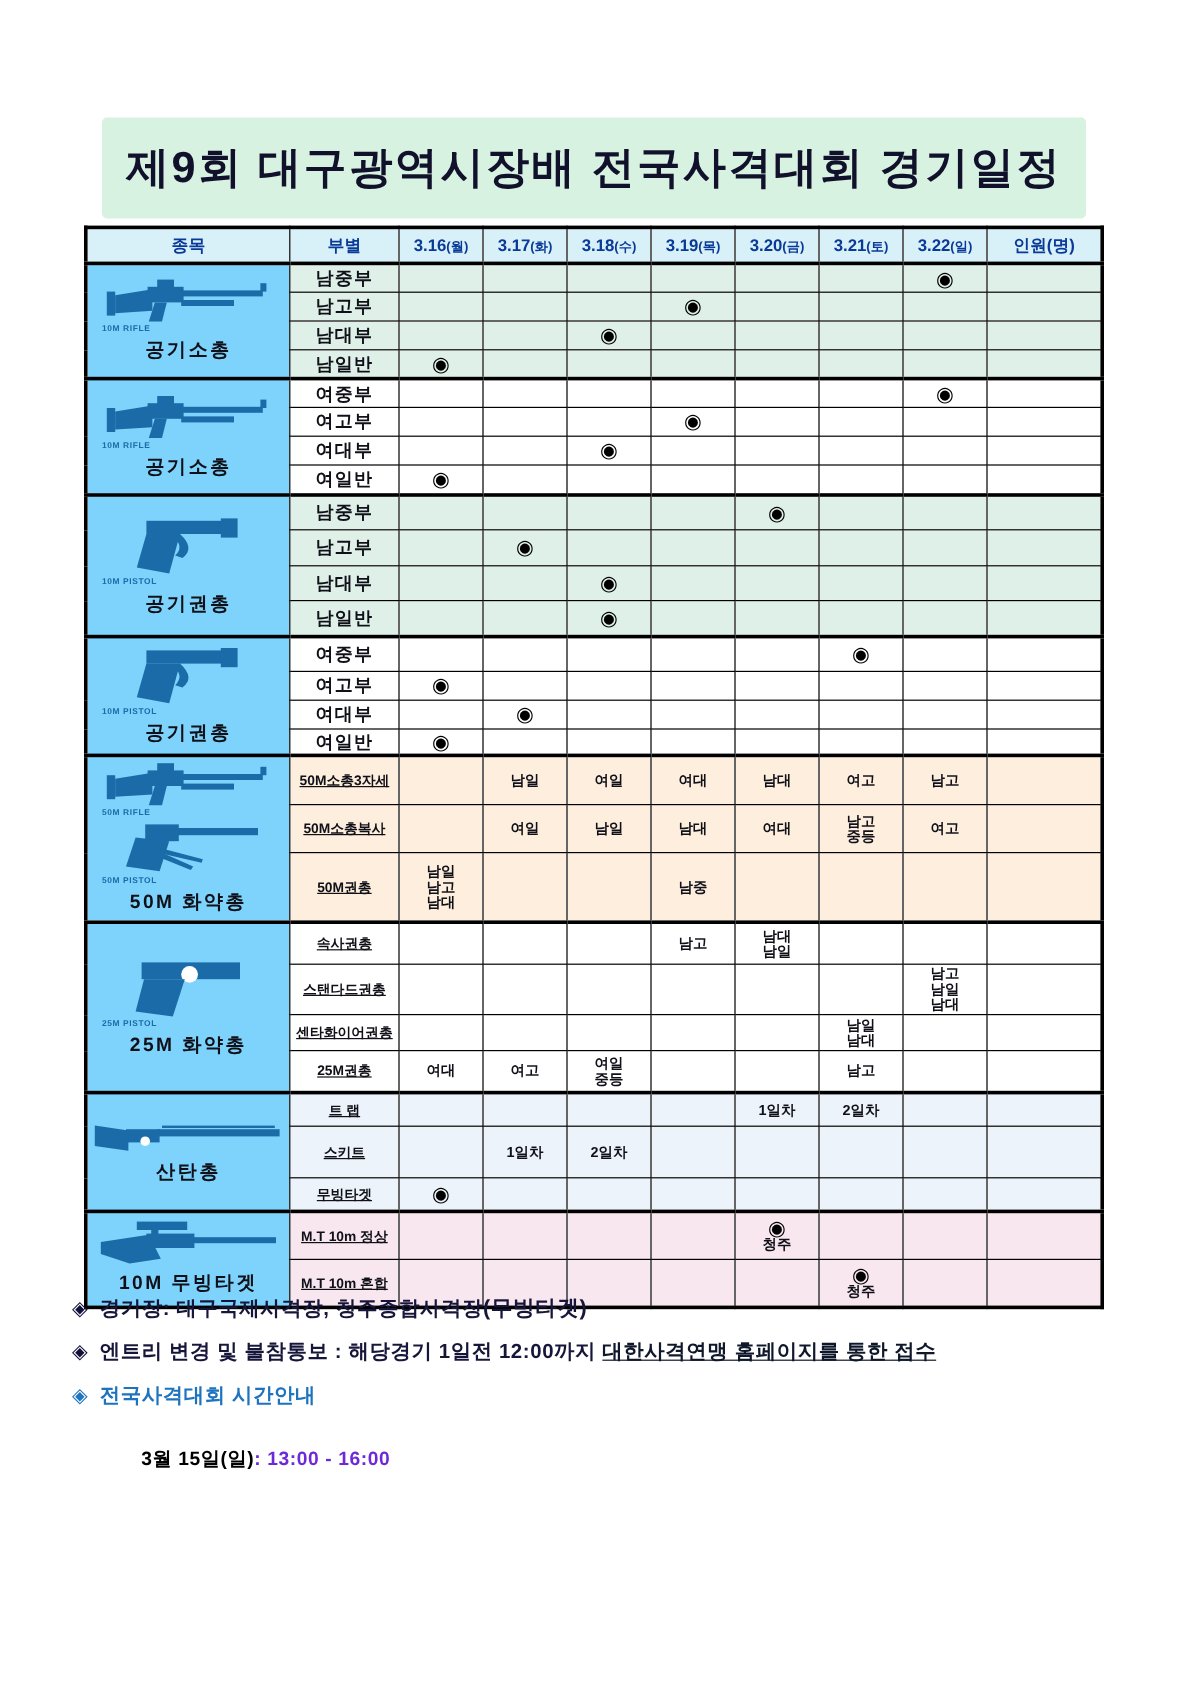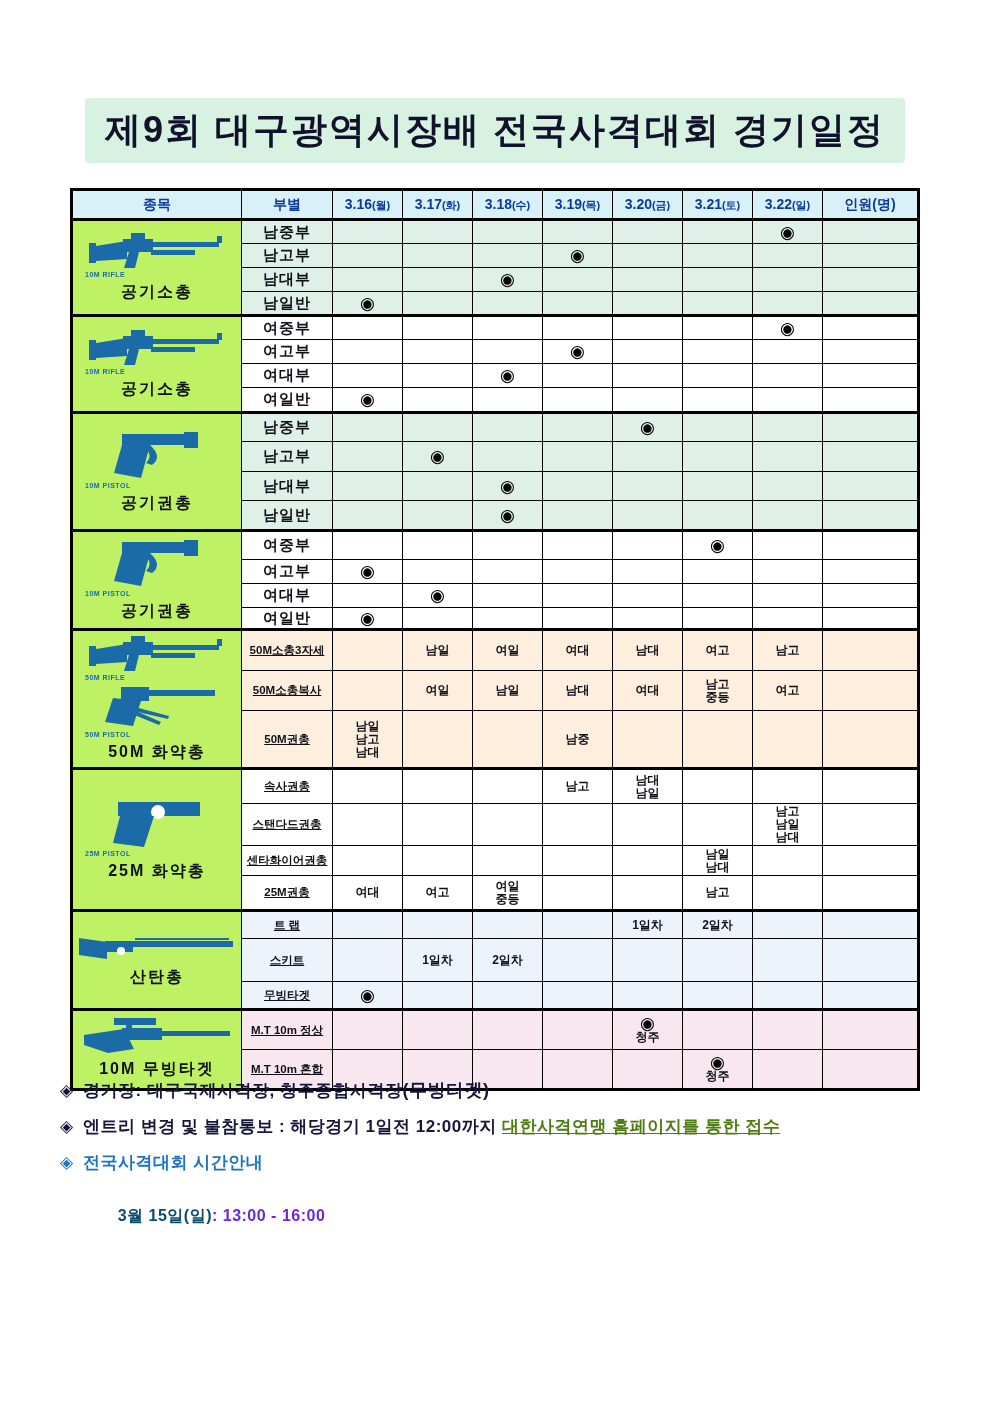--- a/index.html
+++ b/index.html
@@ -5,21 +5,21 @@
   * { margin:0; padding:0; box-sizing:border-box; }
   body {
     width:992px; min-height:1403px; background:#ffffff;
     font-family:"Liberation Sans","DejaVu Sans",sans-serif;
     color:#111; position:relative;
   }
   .page { width:992px; min-height:1403px; position:relative; }
 
   
   .title-banner {
-    position:absolute; left:85px; top:98px; width:820px; height:65px;
+    position:absolute; left:85px; top:98px; width:820px; height:84px;
     background:#d7f2e0; border-radius:4px;
     display:flex; align-items:center; justify-content:center;
   }
   .title-banner h1 {
     font-size:36px; font-weight:bold; color:#11112b; letter-spacing:2px;
   }
 
   
   .table-wrap { position:absolute; left:70px; top:188px; }
   table.schedule {
@@ -30,21 +30,21 @@
     border:1px solid #000; padding:0; text-align:center; vertical-align:middle;
     overflow:hidden;
   }
   tr.header-row th {
     background:#d8f1f8; color:#0a3a99; font-size:14px; font-weight:bold;
     height:30px; border-bottom:2px solid #000;
   }
   tr.header-row th .paren { font-size:11px; }
   tr.section-start td { border-top:3px solid #000; }
 
-  td.gun-cell { background:#bef264; vertical-align:middle; padding:2px; }
+  td.gun-cell { background:#7dd3fc; vertical-align:middle; padding:2px; }
   .gun-cell-inner { display:flex; flex-direction:column; align-items:center; justify-content:flex-end; height:100%; gap:1px; }
   .gun-icon { display:block; }
   .gun-caption { font-size:7px; font-weight:bold; color:#1b6ba8; letter-spacing:0.5px; align-self:flex-start; margin-left:12px; }
   .gun-label { font-size:16px; font-weight:bold; color:#101018; letter-spacing:2px; padding:3px 0 4px 0; }
 
   td.div-cell { font-weight:bold; color:#101018; }
   td.div-cell.big { font-size:15px; letter-spacing:1px; }
   td.div-cell.small { font-size:11.5px; letter-spacing:0;text-decoration:underline; }
 
   td.data-cell { font-weight:bold; color:#101018; font-size:12px; line-height:13px; }
@@ -59,23 +59,23 @@
 
   
   .notes { position:absolute; left:60px; top:1078px; width:880px; font-weight:bold; }
   .note-line { display:flex; align-items:baseline; margin-bottom:13px; font-size:17px; }
   .bullet { font-size:17px; margin-right:10px; }
   .bullet.dark { color:#10103a; }
   .bullet.blue { color:#1f74c0; }
   .note-text { color:#16163a; letter-spacing:0.5px; }
   .note-text .small-paren { font-size:18px;text-align:right; }
   .note-text.blue { color:#1e73be; }
-  .note-link { color:#4d7c0f; text-decoration:underline; cursor:pointer; }
+  .note-link { color:#0f172a; text-decoration:underline; cursor:pointer; }
   .sched-line { margin:14px 0 0 28px; font-size:16px; letter-spacing:0.5px; white-space:pre; }
-  .sched-red { color:#0c4a6e; }
+  .sched-red { color:#000000; }
   .sched-blue { color:#6d28d9; }
 </style>
 </head>
 <body>
 
 <div class="page">
 
   <div class="title-banner">
     <h1>제9회 대구광역시장배 전국사격대회 경기일정</h1>
   </div>

